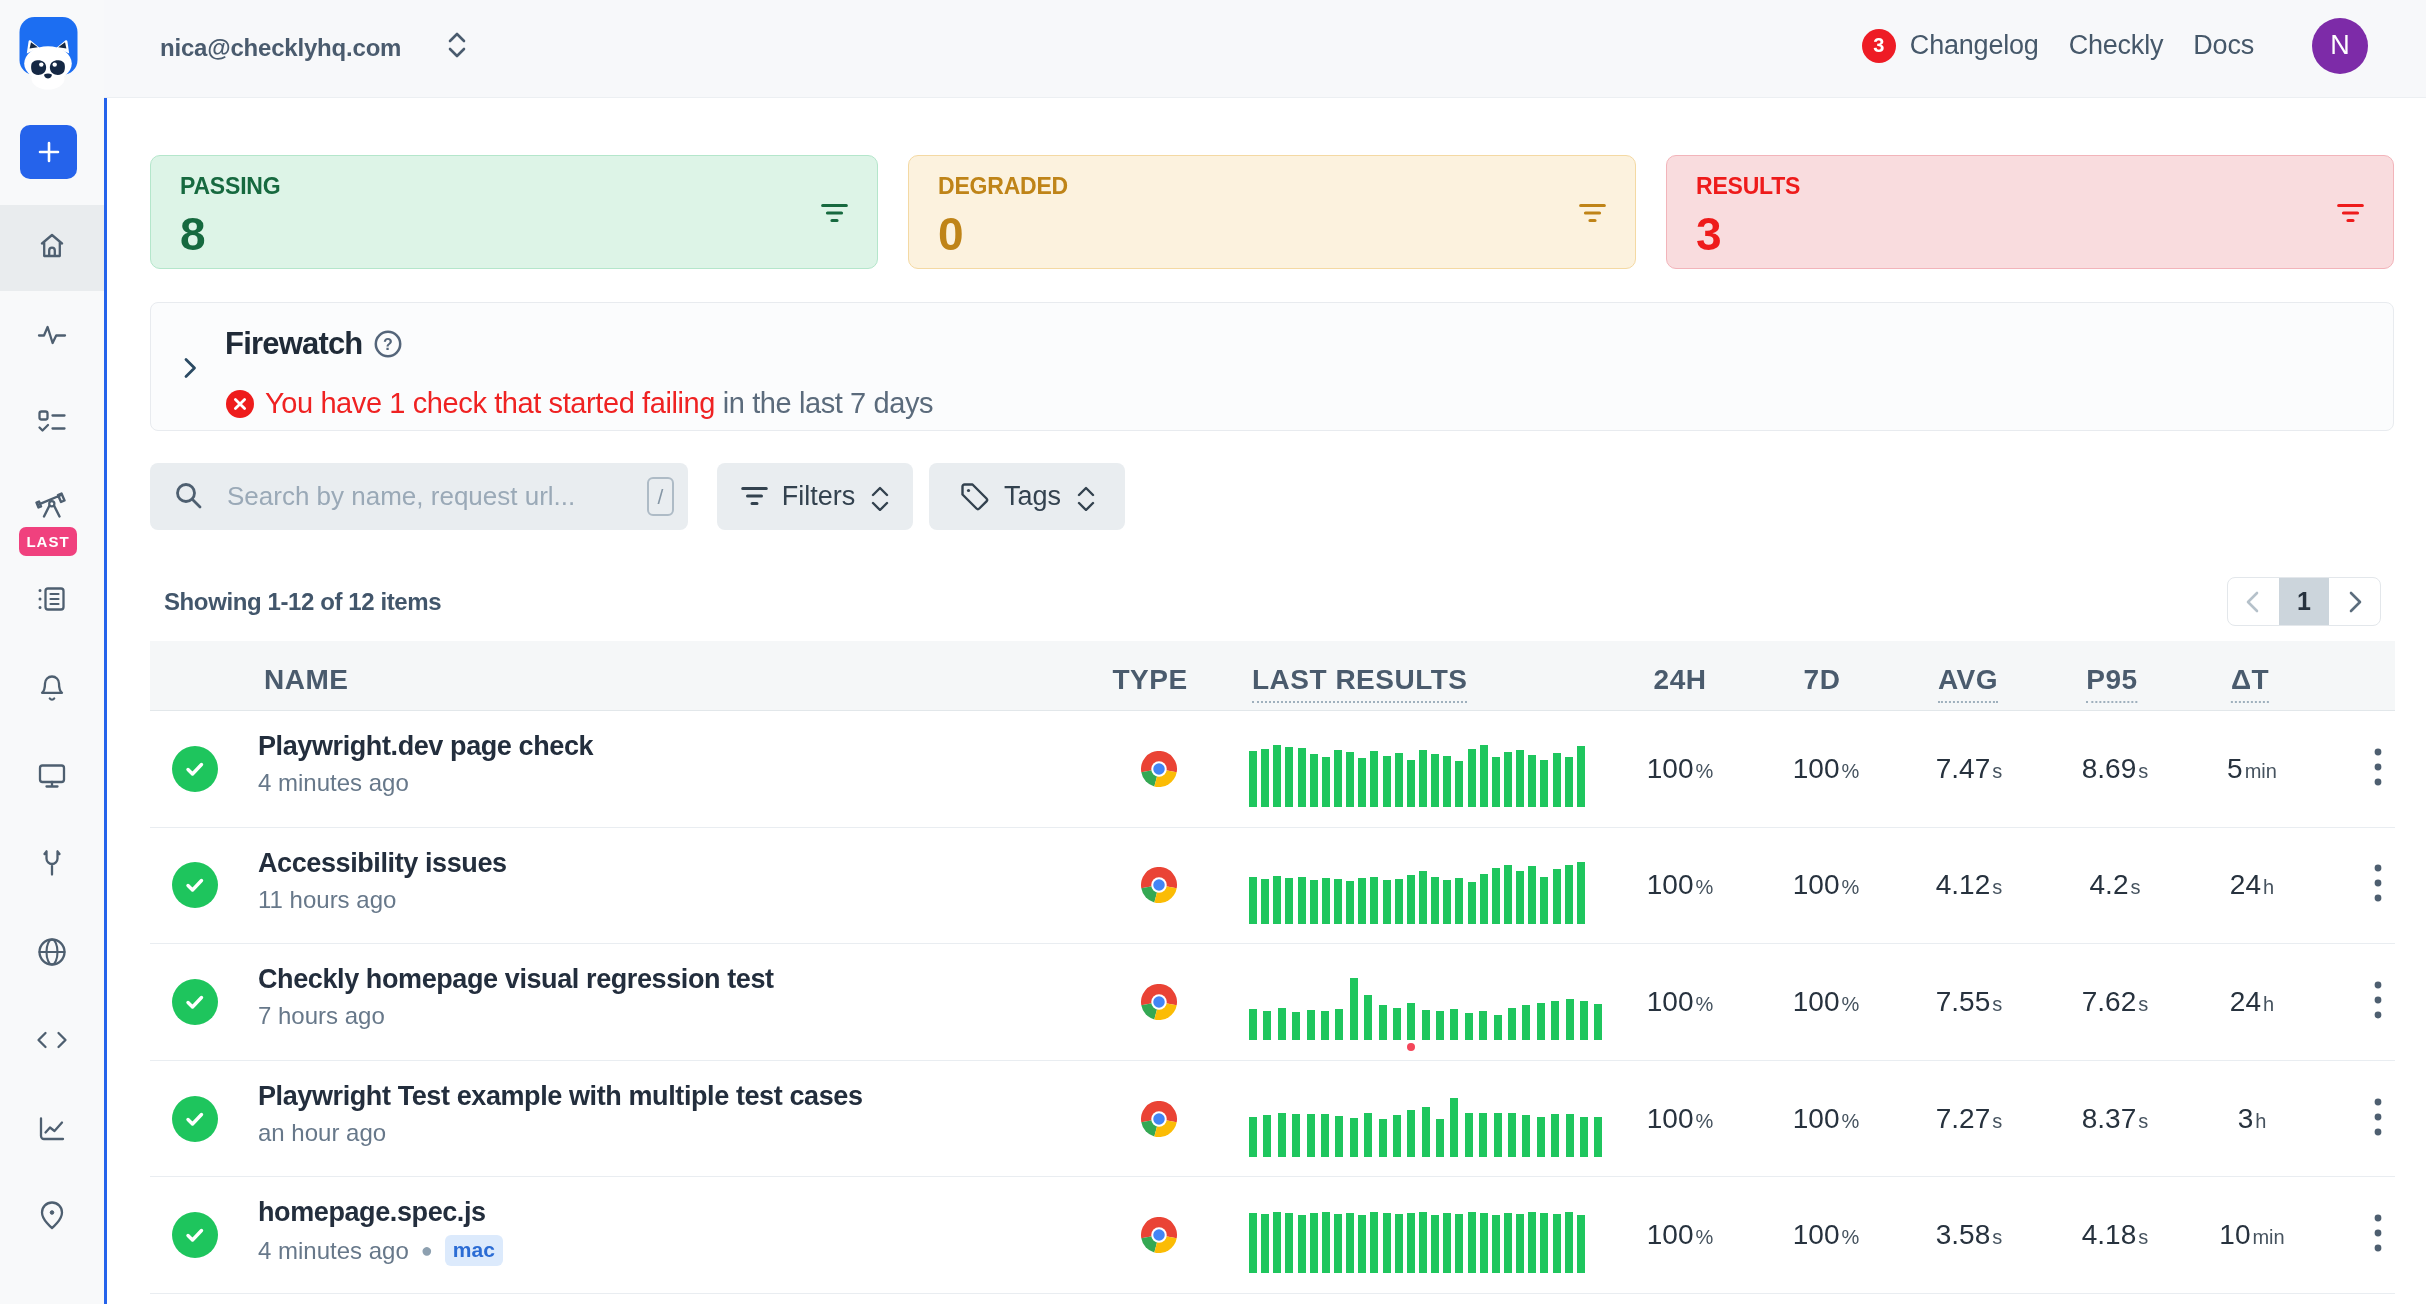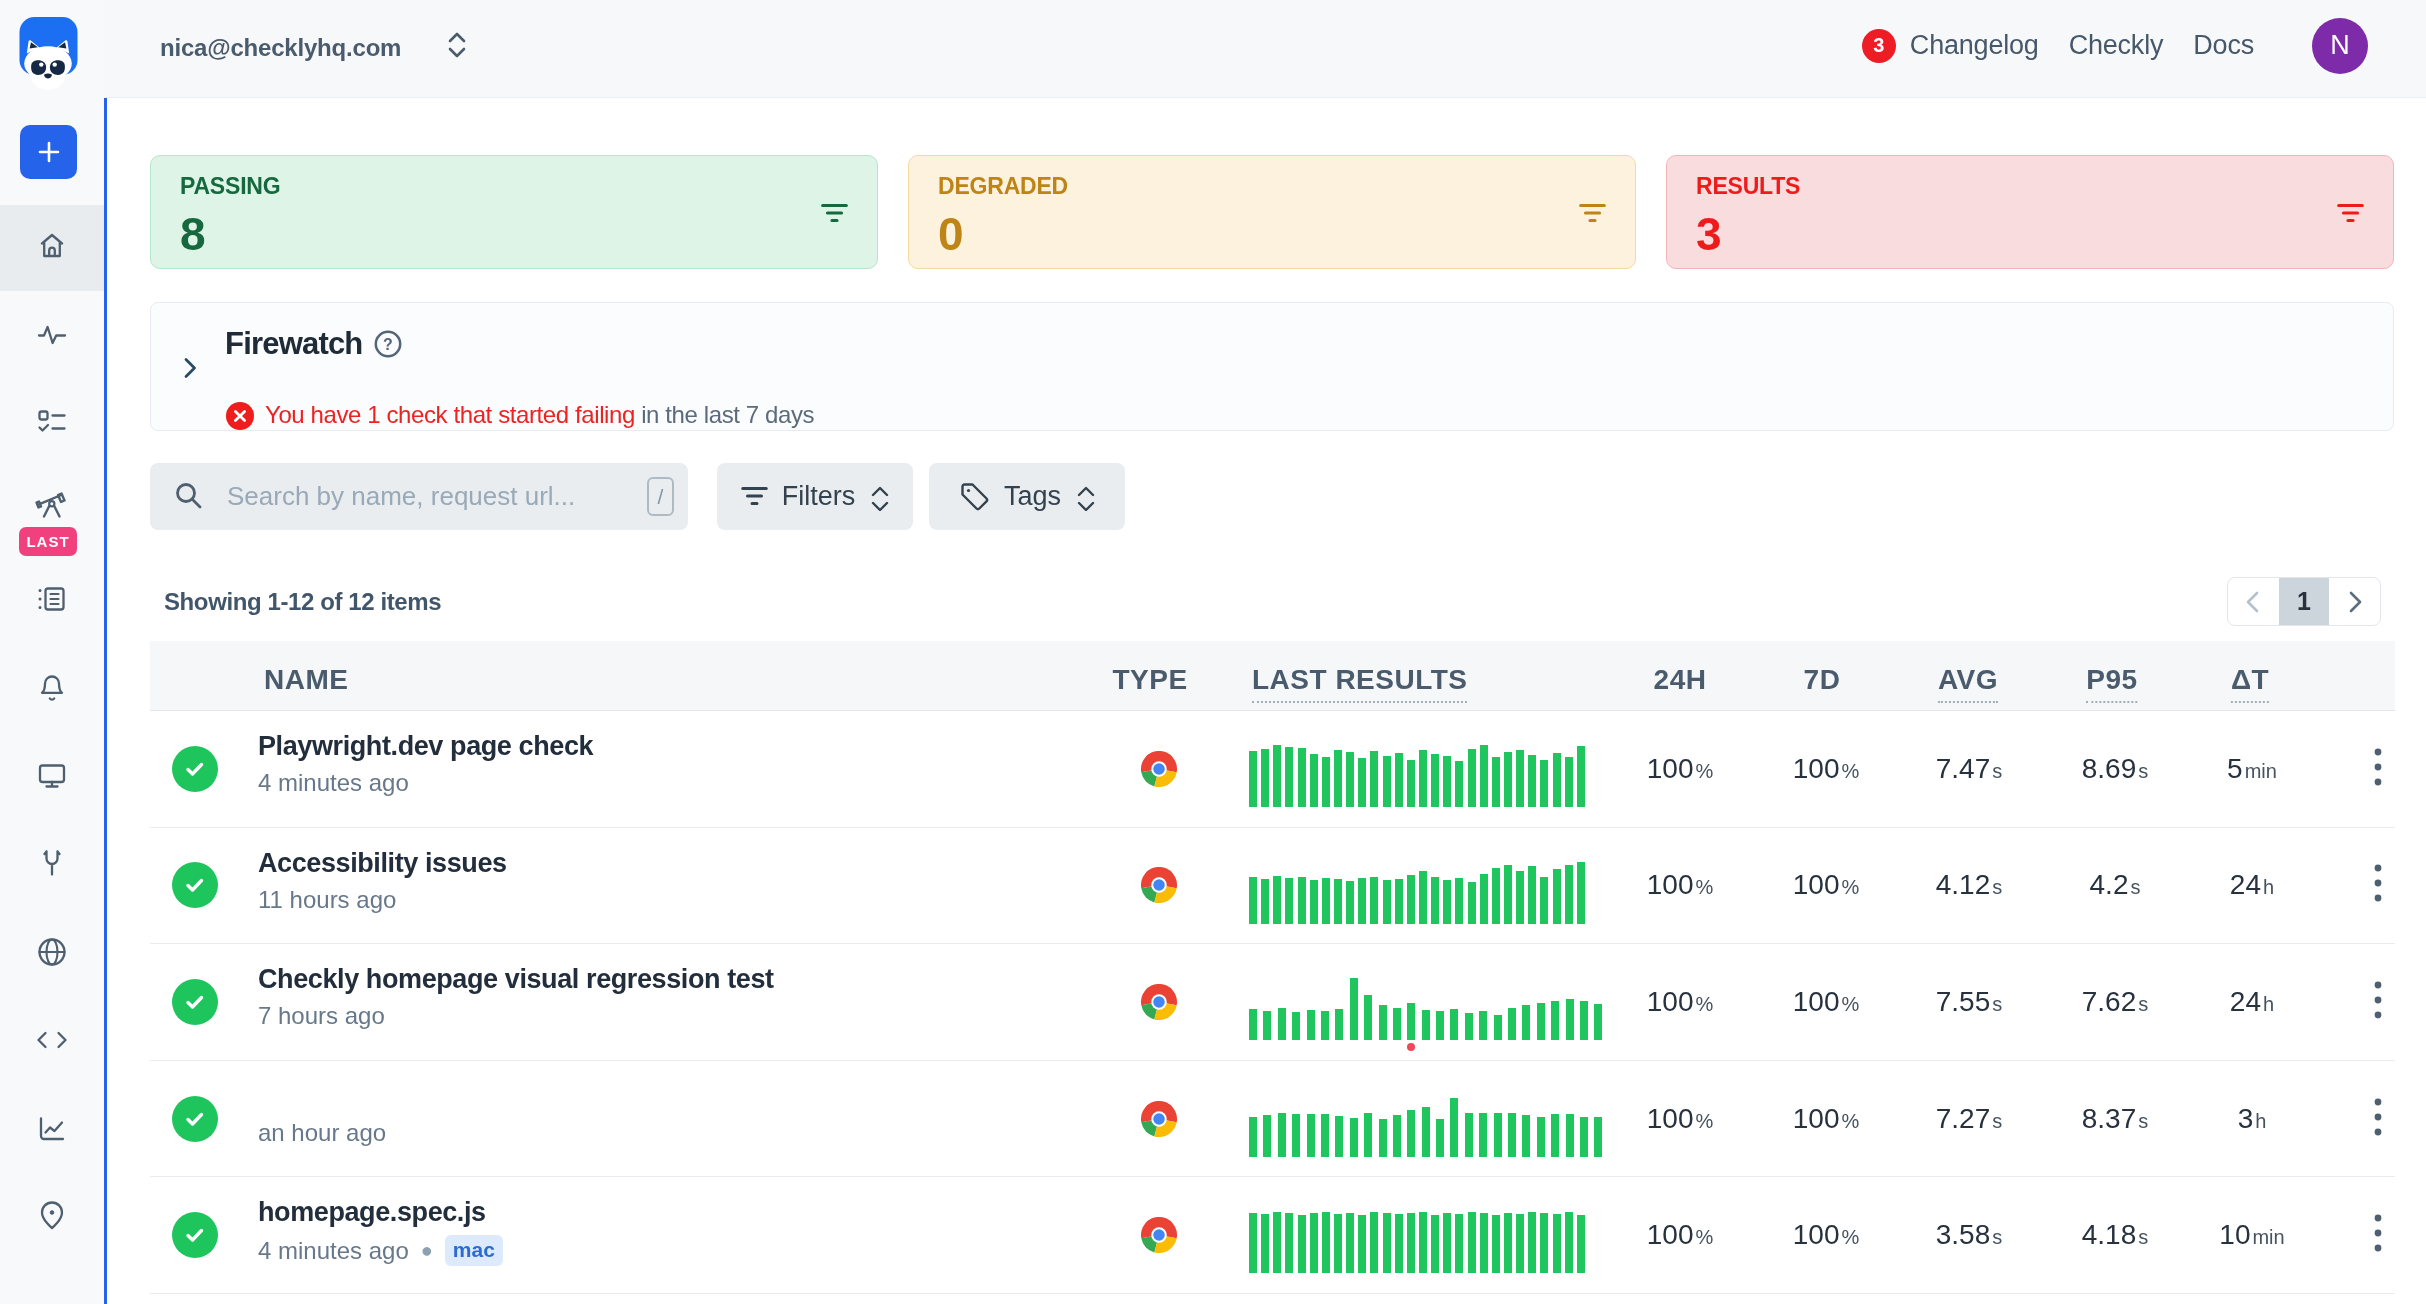--- a/index.html
+++ b/index.html
@@ -30,21 +30,21 @@
 .card .num { font-size:46px; font-weight:bold; margin-top:7px; }
 .card .ficon { position:absolute; right:29px; top:47px; }
 #card-pass { background:#ddf4e7; border:1px solid #b4e6cb; color:#16693f; }
 #card-degr { background:#fcf2de; border:1px solid #f4d9a3; color:#bf8418; }
 #card-fail { background:#f9dcde; border:1px solid #f2b4ba; color:#ee1b1b; }
 
 #firewatch { position:absolute; left:43px; top:204px; width:2244px; height:129px; background:#fbfcfd; border:1px solid #e8ebef; border-radius:8px; }
 #fw-chev { position:absolute; left:29px; top:52px; }
 #fw-title { position:absolute; left:74px; top:23px; font-size:31px; font-weight:bold; color:#202b38; letter-spacing:-0.8px; }
 #fw-q { position:absolute; left:222px; top:26px; }
-#fw-line { position:absolute; left:74px; top:98px; display:flex; font-size:24px; letter-spacing:-0.4px; }
+#fw-line { position:absolute; left:74px; top:84px; display:flex; align-items:center; font-size:29px; letter-spacing:-0.4px; }
 #fw-line .red { color:#ef2222; }
 #fw-line .gray { color:#5b6b7c; }
 
 #searchbox { position:absolute; left:43px; top:365px; width:538px; height:67px; background:#e9edf0; border-radius:8px; }
 #searchbox .mag { position:absolute; left:23px; top:17px; }
 #searchbox .ph { position:absolute; left:77px; top:18px; font-size:26px; color:#9aa9b7; }
 #slashkey { position:absolute; right:14px; top:14px; width:27px; height:39px; border:2px solid #aebbc6; border-radius:6px; color:#8495a4; font-size:21px; display:flex; align-items:center; justify-content:center; }
 .fbtn { position:absolute; top:365px; height:67px; width:196px; background:#e9edf0; border-radius:8px; display:flex; align-items:center; justify-content:center; gap:13px; font-size:27px; color:#33424f; }
 #btn-filters { left:610px; }
 #btn-tags { left:822px; }
@@ -422,20 +422,21 @@
             <circle cx="4" cy="20" r="3.4" fill="#4e5f70"></circle>
             <circle cx="4" cy="35" r="3.4" fill="#4e5f70"></circle>
           </svg></div>
 </div>
 <div class="trow">
 <div class="stat">
           <svg width="26" height="26" viewBox="0 0 26 26" fill="none">
             <path d="M6 13.5l4.5 4.5 9-9.5" stroke="#fff" stroke-width="3.4" stroke-linecap="round" stroke-linejoin="round" fill="none"></path>
           </svg>
         </div>
+<div class="rname">Playwright Test example with multiple test cases</div>
 <div class="rtime">an hour ago</div>
 <div class="chrome"><svg width="36" height="36" viewBox="0 0 100 100">
 <circle cx="50" cy="50" r="50" fill="#fff"></circle>
 <path d="M50 50 L0.8 58.7 A50 50 0 1 1 99.2 58.7 Z" fill="#ea4335"></path>
 <path d="M50 50 L0.8 58.7 A50 50 0 0 0 37 98.3 Z" fill="#34a853"></path>
 <path d="M50 50 L37 98.3 A50 50 0 0 0 99.2 58.7 Z" fill="#fbbc05"></path>
 <circle cx="50" cy="50" r="21.5" fill="#fff"></circle>
 <circle cx="50" cy="50" r="16" fill="#4285f4"></circle>
 </svg></div>
 <div class="bars">

